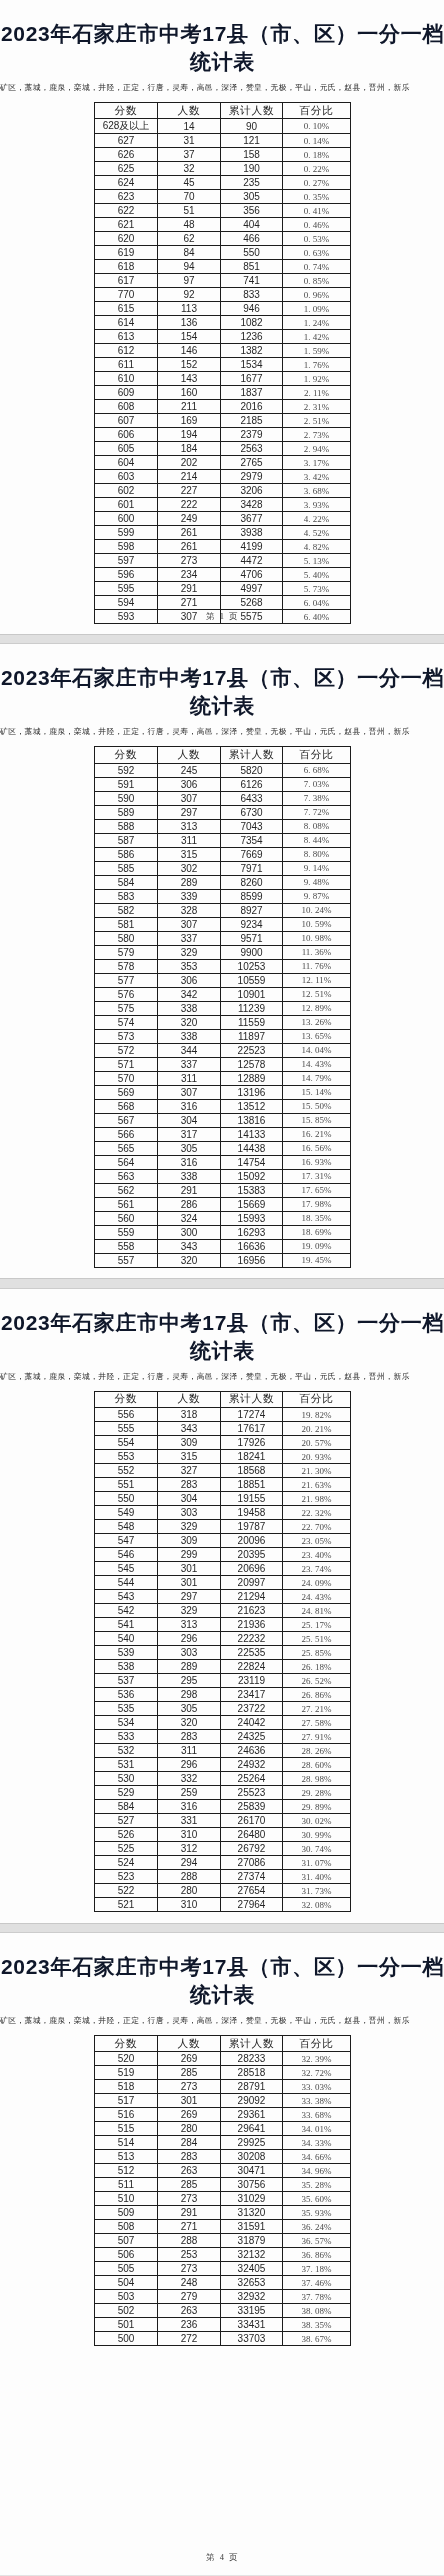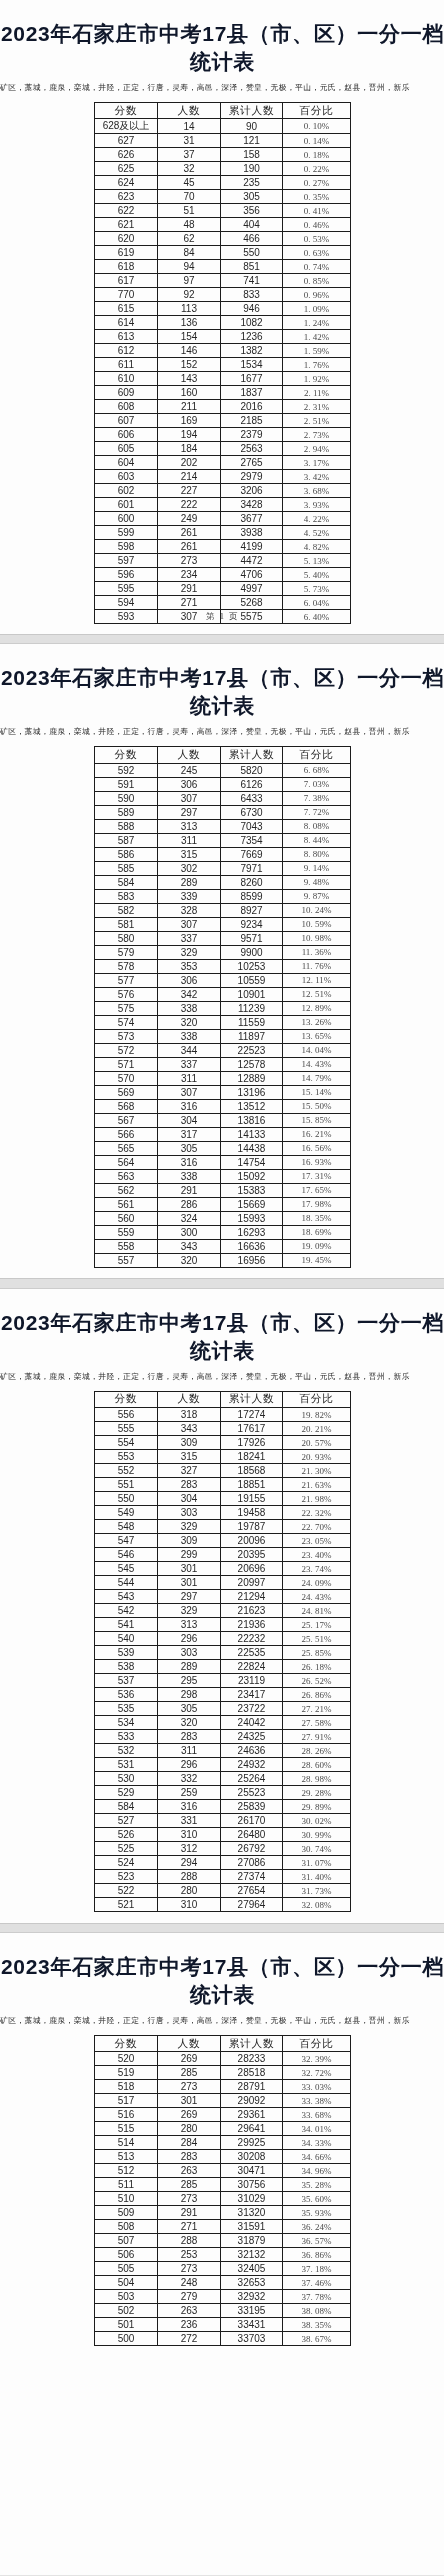--- a/index.html
+++ b/index.html
@@ -955,14 +955,15 @@
           <td class="pct">38. 35%</td>
         </tr>
         <tr>
           <td>500</td>
           <td>272</td>
           <td>33703</td>
           <td class="pct">38. 67%</td>
         </tr>
       </tbody>
   </table>
+  <div class="footer">第 4 页</div>
 </div>
 
 
 </body></html>

